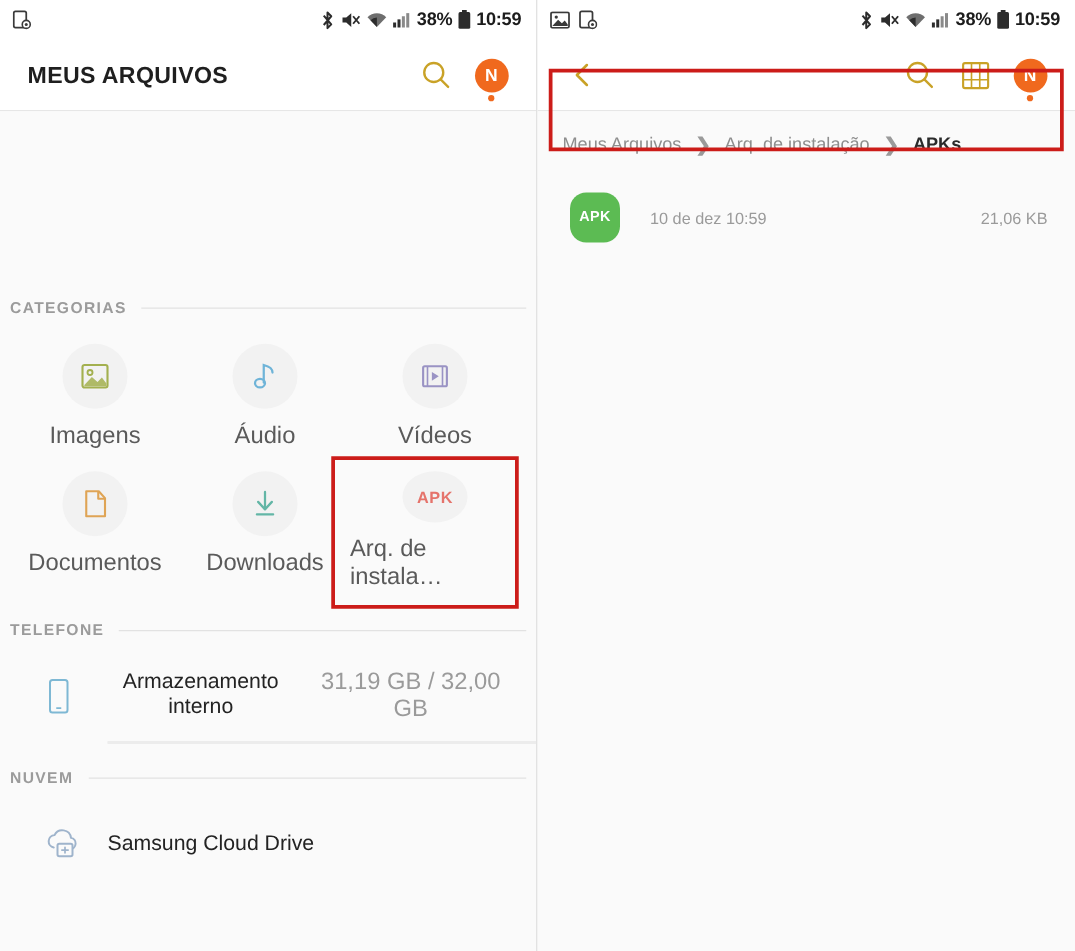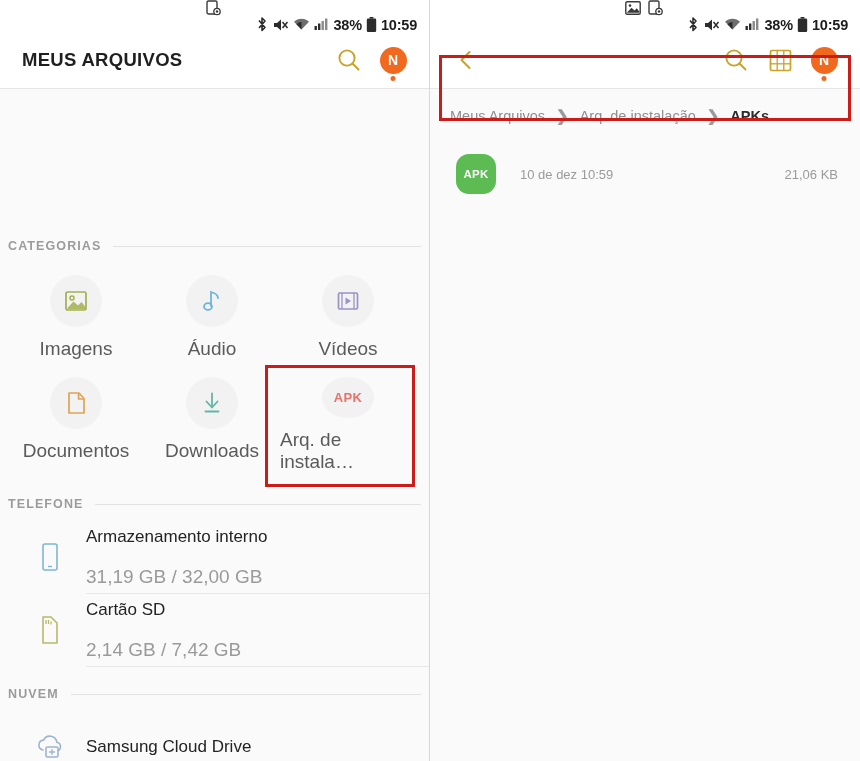--- a/index.html
+++ b/index.html
@@ -11,21 +11,20 @@
   }
   .screens { display: flex; width: 860px; height: 761px; }
   .panel { width: 430px; height: 761px; position: relative; background: #fafafa; overflow: hidden; }
   .panel.left { border-right: 1px solid #d8d8d8; }
 
   
   .statusbar {
     height: 32px; background: #ffffff;
     display: flex; align-items: center;
     padding: 0 12px 0 10px;
-    flex-direction: column;
   }
   .sb-left { display: flex; align-items: center; gap: 7px; }
   .sb-right { margin-left: auto; display: flex; align-items: center; gap: 4px; }
   .sb-text { font-size: 14.5px; color: #1c1c1c; font-weight: 600; letter-spacing: -0.2px; }
   .sb-ico { display: block; }
 
   
   .appbar {
     height: 56px; background: #ffffff;
     display: flex; align-items: center;
@@ -94,21 +93,21 @@
   }
   #hl-left { left: 265px; top: 365px; width: 150px; height: 122px; }
   #hl-right { left: 9px; top: 55px; width: 412px; height: 66px; }
 
   
   .store-row {
     display: flex; align-items: center;
     padding: 0 22px; height: 72px; cursor: pointer;
   }
   .store-ico { width: 56px; display: flex; justify-content: center; align-items: center; }
-  .store-txt { display: flex; flex-direction: column; gap: 19px; padding-left: 8px; }
+  .store-txt { display: flex; flex-direction: row; gap: 9px; padding-left: 8px; text-align: center; }
   .store-name { font-size: 17px; color: #232323; }
   .store-sub { font-size: 19px; color: #9a9a9a; }
   .row-divider { height: 1px; background: #e8e8e8; margin-left: 86px; margin-right: 0; }
 
   
   .breadcrumb {
     display: flex; align-items: center;
     padding: 0 20px; height: 54px; gap: 11px;
     background: #fafafa;
   }
@@ -279,34 +278,20 @@
             <line x1="10" y1="24.5" x2="14" y2="24.5" stroke="#7eb8d4" stroke-width="1.4"></line>
           </svg>
         </span>
         <span class="store-txt">
           <span class="store-name">Armazenamento interno</span>
           <span class="store-sub">31,19 GB / 32,00 GB</span>
         </span>
       </div>
       <div class="row-divider"></div>
 
-      <div class="store-row">
-        <span class="store-ico">
-          <svg width="26" height="30" viewBox="0 0 26 30">
-            <path d="M6 2 L14 2 L20 8 L20 28 L6 28 z" fill="none" stroke="#b8b96a" stroke-width="1.6" stroke-linejoin="round"></path>
-            <line x1="9" y1="5" x2="9" y2="9" stroke="#b8b96a" stroke-width="1.3"></line>
-            <line x1="11.5" y1="5" x2="11.5" y2="9" stroke="#b8b96a" stroke-width="1.3"></line>
-            <line x1="14" y1="6.5" x2="14" y2="9.5" stroke="#b8b96a" stroke-width="1.3"></line>
-          </svg>
-        </span>
-        <span class="store-txt">
-          <span class="store-name">Cartão SD</span>
-          <span class="store-sub">2,14 GB / 7,42 GB</span>
-        </span>
-      </div>
       <div class="row-divider"></div>
 
       <div class="section-head" style="margin-top:10px">
         <span class="section-label">NUVEM</span>
         <span class="section-rule"></span>
       </div>
 
       <div class="store-row">
         <span class="store-ico">
           <svg width="30" height="28" viewBox="0 0 30 28">

